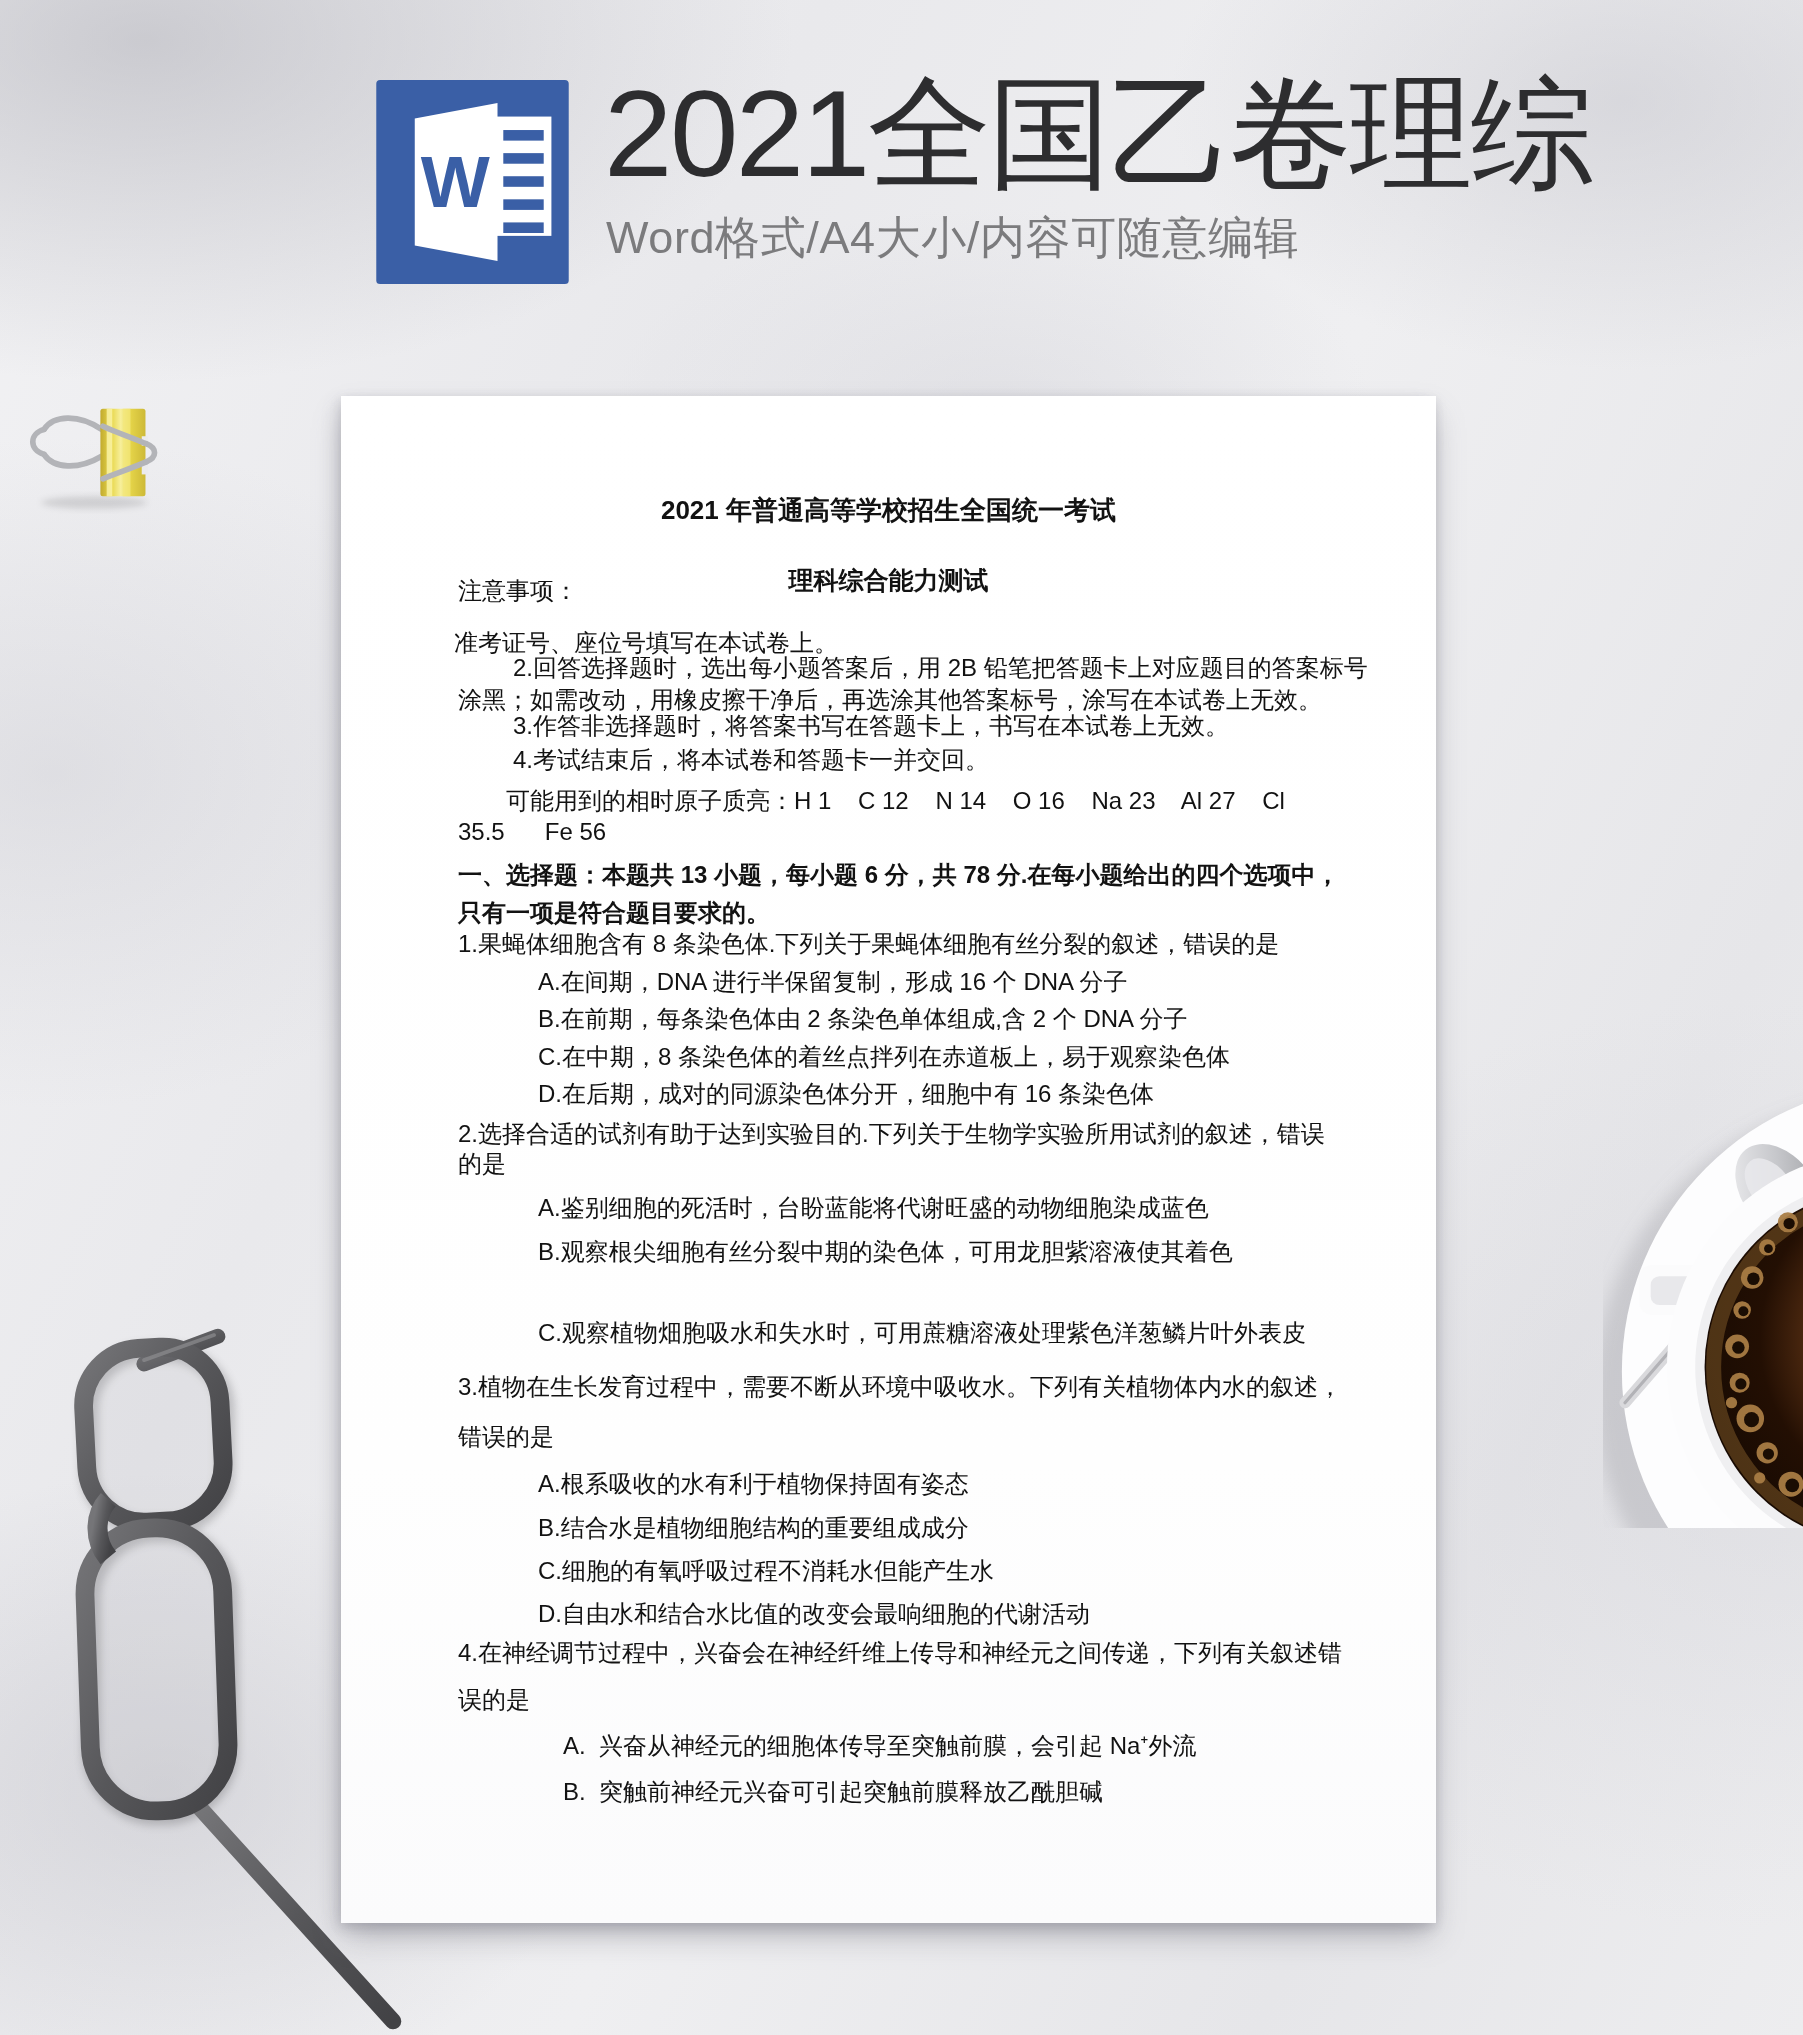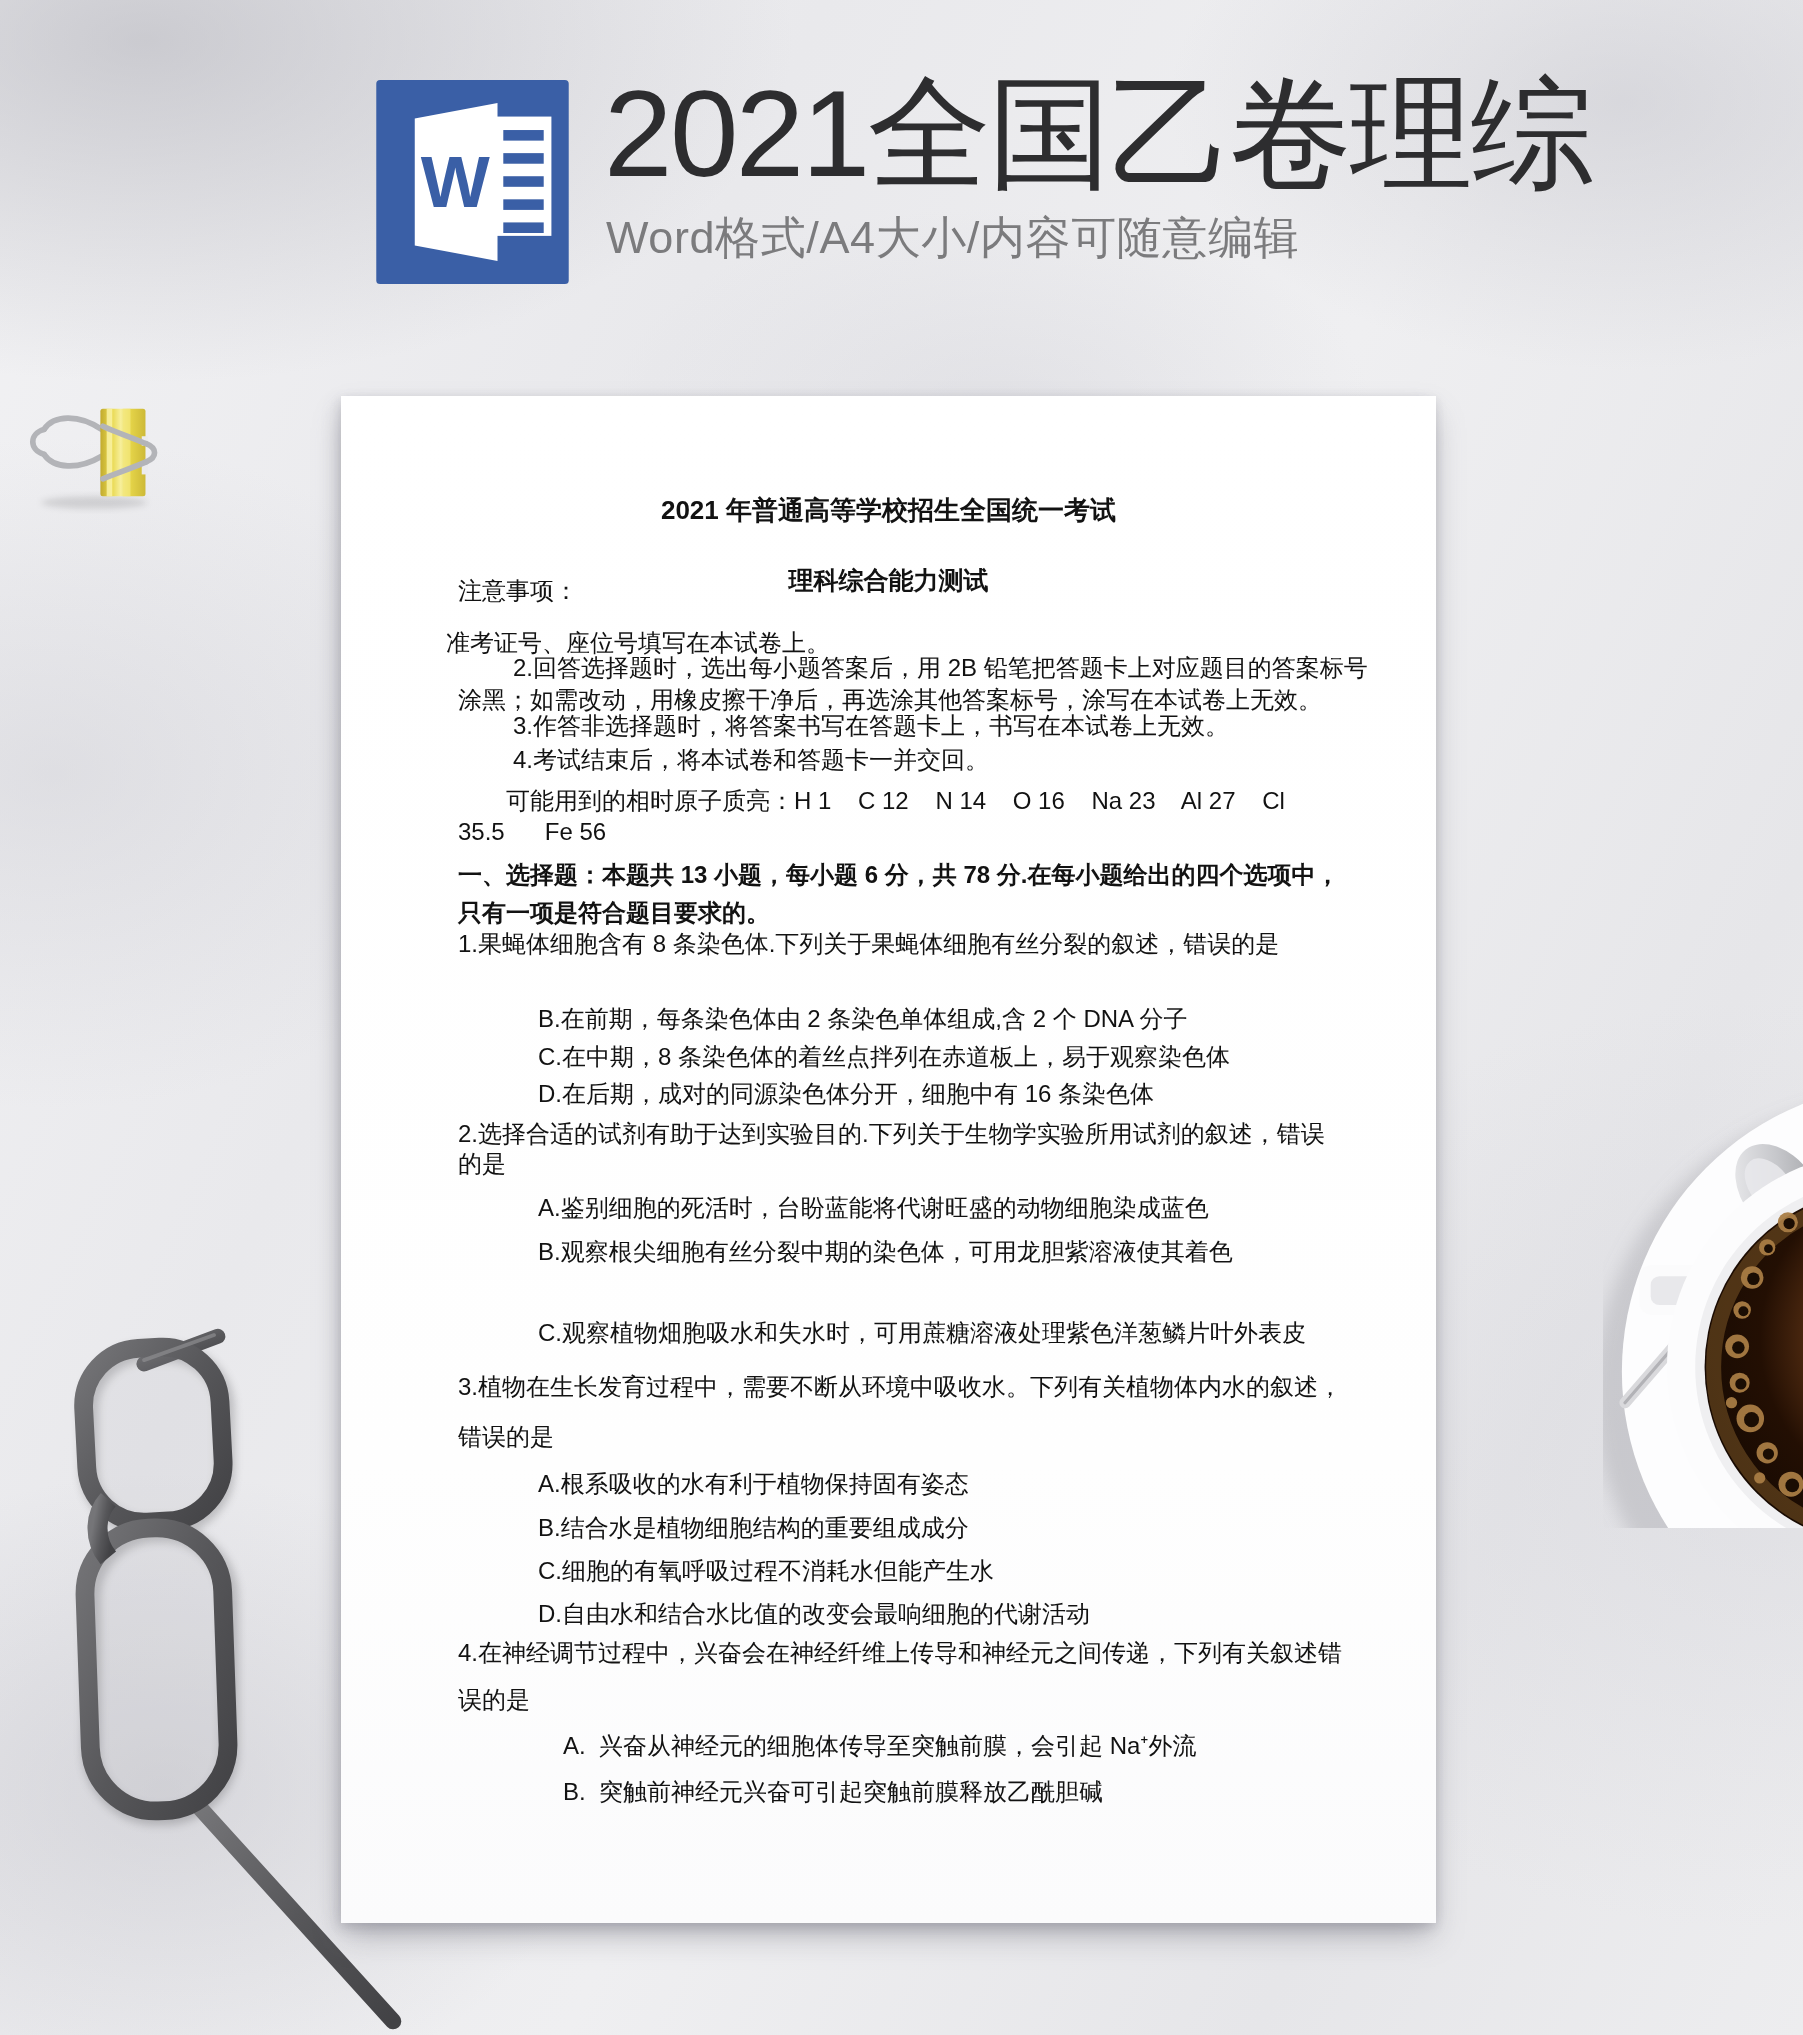--- a/index.html
+++ b/index.html
@@ -181,33 +181,34 @@
           <circle cx="380" cy="180" r="5"></circle>
       </g>
     </g>
   </svg>
 
   <div class="paper">
     <div class="pl center t1" style="top:98px">2021 年普通高等学校招生全国统一考试</div>
     <div class="pl center t2" style="top:142px">理科综合能力测试</div>
 
     <div class="pl" style="top:180px;left:117px">注意事项：</div>
-    <div class="pl" style="top:232px;left:105px">准考证号、座位号填写在本试卷上。</div>
+    <div class="pl" style="top:232px;left:113px">准考证号、座位号填写在本试卷上。</div>
     <div class="pl" style="top:257px;left:172px">2.回答选择题时，选出每小题答案后，用 2B 铅笔把答题卡上对应题目的答案标号</div>
     <div class="pl" style="top:289px;left:117px">涂黑；如需改动，用橡皮擦干净后，再选涂其他答案标号，涂写在本试卷上无效。</div>
     <div class="pl" style="top:315px;left:172px">3.作答非选择题时，将答案书写在答题卡上，书写在本试卷上无效。</div>
     <div class="pl" style="top:349px;left:172px">4.考试结束后，将本试卷和答题卡一并交回。</div>
 
     <div class="pl" style="top:390px;left:165px">可能用到的相时原子质亮：H 1    C 12    N 14    O 16    Na 23    Al 27    Cl</div>
     <div class="pl" style="top:421px;left:117px">35.5      Fe 56</div>
 
     <div class="pl bold" style="top:464px;left:117px">一、选择题：本题共 13 小题，每小题 6 分，共 78 分.在每小题给出的四个选项中，</div>
     <div class="pl bold" style="top:502px;left:117px">只有一项是符合题目要求的。</div>
 
     <div class="pl" style="top:533px;left:117px">1.果蝇体细胞含有 8 条染色体.下列关于果蝇体细胞有丝分裂的叙述，错误的是</div>
+    <div class="pl" style="top:571px;left:197px">A.在间期，DNA 进行半保留复制，形成 16 个 DNA 分子</div>
     <div class="pl" style="top:608px;left:197px">B.在前期，每条染色体由 2 条染色单体组成,含 2 个 DNA 分子</div>
     <div class="pl" style="top:646px;left:197px">C.在中期，8 条染色体的着丝点拌列在赤道板上，易于观察染色体</div>
     <div class="pl" style="top:683px;left:197px">D.在后期，成对的同源染色体分开，细胞中有 16 条染色体</div>
 
     <div class="pl" style="top:723px;left:117px">2.选择合适的试剂有助于达到实验目的.下列关于生物学实验所用试剂的叙述，错误</div>
     <div class="pl" style="top:753px;left:117px">的是</div>
     <div class="pl" style="top:797px;left:197px">A.鉴别细胞的死活时，台盼蓝能将代谢旺盛的动物细胞染成蓝色</div>
     <div class="pl" style="top:841px;left:197px">B.观察根尖细胞有丝分裂中期的染色体，可用龙胆紫溶液使其着色</div>
     <div class="pl" style="top:922px;left:197px">C.观察植物畑胞吸水和失水时，可用蔗糖溶液处理紫色洋葱鳞片叶外表皮</div>
 

